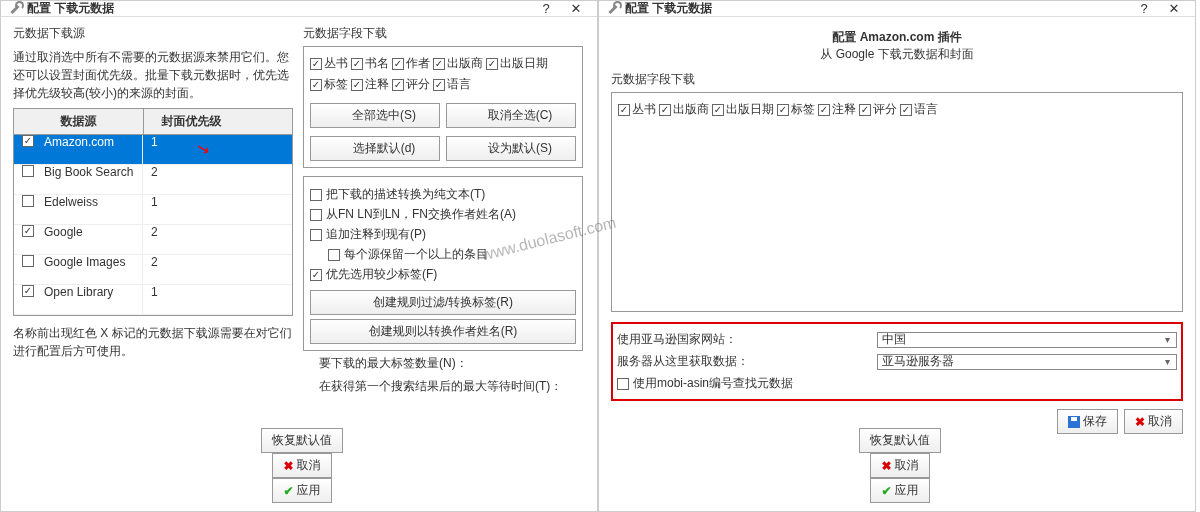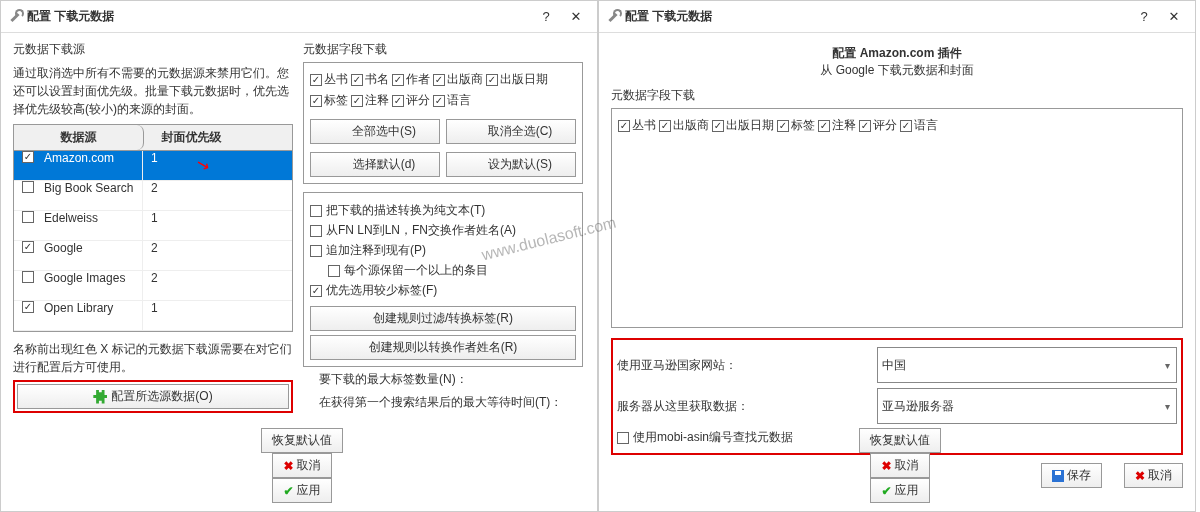--- a/index.html
+++ b/index.html
@@ -1,36 +1,36 @@
 <!DOCTYPE html>
 <html><head>
 <meta charset="utf-8">
 <style>
 * { box-sizing: border-box; margin: 0; padding: 0; }
 body { font-family: "Microsoft YaHei", sans-serif; font-size: 12px; color: #333; background: #fff; }
 .container { display: flex; width: 1200px; height: 512px; }
 .pane { border: 1px solid #ccc; position: relative; overflow: hidden; }
 .pane.left { width: 598px; }
 .pane.right { width: 598px; }
-.titlebar { height: 32px; display: flex; align-items: center; padding: 0 6px; border-bottom: 1px solid #ddd; }
+.titlebar { height: 16px; display: flex; align-items: center; padding: 0 6px; border-bottom: 1px solid #ddd; }
 .wrench-icon { display: inline-block; width: 16px; height: 16px; margin-right: 4px; position: relative; }
 .wrench-icon::before { content: ""; position: absolute; width: 10px; height: 3px; background: #888; transform: rotate(-45deg); top: 7px; left: 3px; }
 .wrench-icon::after { content: ""; position: absolute; width: 5px; height: 5px; border: 2px solid #888; border-radius: 50%; top: 0; left: 8px; border-bottom-color: transparent; }
 .title { font-weight: bold; flex: 1; }
 .winbtn { width: 30px; height: 100%; display: flex; align-items: center; justify-content: center; cursor: pointer; font-size: 13px; color: #333; }
 .body { padding: 8px 12px; display: flex; flex-direction: column; height: calc(100% - 28px); }
 .left-body { flex-direction: row; gap: 10px; }
 .col { display: flex; flex-direction: column; }
 .col1 { width: 280px; }
 .col2 { width: 280px; }
 .section-label { font-size: 12px; margin-bottom: 4px; }
 .instructions { font-size: 12px; line-height: 1.5; margin: 2px 0 6px 0; }
 .src-table { border: 1px solid #999; }
 .tbl-head { display: flex; background: #f0f0f0; border-bottom: 1px solid #999; }
-.tbl-head div { padding: 4px 8px; font-weight: bold; text-align: center; border-radius: 7px; }
+.tbl-head div { padding: 4px 8px; font-weight: bold; text-align: center; }
 .th-src { width: 130px; border-right: 1px solid #999; }
 .th-pri { width: 95px; }
 .tbl-row { display: flex; border-bottom: 1px solid #eee; height: 30px; }
 .tbl-row.sel { background: #0078d7; color: #fff; }
 .tbl-row .cb { width: 28px; display: flex; justify-content: center; }
 .tbl-row .name { width: 100px; padding: 0 2px; }
 .tbl-row .pri { width: 95px; padding: 0 8px; border-left: 1px solid #eee; position: relative; }
 .arrow { position: absolute; right: 28px; top: 4px; color: red; font-size: 16px; transform: rotate(-15deg); }
 .checkbox { width: 12px; height: 12px; border: 1px solid #666; display: inline-flex; align-items: center; justify-content: center; background: #fff; }
 .checkbox.checked::after { content: "✓"; font-size: 10px; line-height: 1; color: #333; }
@@ -58,24 +58,24 @@
 .check-green { color: #2a2; font-weight: bold; margin-right: 3px; }
 .save-icon { width: 12px; height: 12px; background: #2a72d4; margin-right: 3px; display: inline-block; position: relative; }
 .save-icon::after { content: ""; position: absolute; width: 6px; height: 4px; background: #fff; top: 1px; left: 3px; }
 
 .right-body { position: relative; }
 .plugin-title { text-align: center; font-weight: bold; margin: 4px 0 0 0; }
 .plugin-sub { text-align: center; margin-bottom: 8px; }
 .fields-box.right-fields { min-height: 220px; }
 .setting-row { display: flex; align-items: center; margin: 5px 0; }
 .setting-row .lbl { width: 260px; }
-.select-box { flex: 1; border: 1px solid #888; height: 36px; display: flex; align-items: center; padding: 0 4px; position: relative; background: #fff; }
+.select-box { flex: 1; border: 1px solid #888; height: 16px; display: flex; align-items: center; padding: 0 4px; position: relative; background: #fff; }
 .select-box::after { content: "▾"; position: absolute; right: 6px; font-size: 10px; color: #666; }
 .redbox { border: 2px solid #d00; padding: 2px 4px; margin-top: 10px; }
-.save-row { display: flex; justify-content: flex-end; margin-top: 8px; gap: 22px; }
+.save-row { display: flex; justify-content: flex-end; margin-top: 8px; gap: 6px; }
 
 .watermark { position: absolute; top: 230px; left: 480px; font-size: 16px; color: #4a4a4a; opacity: 0.4; transform: rotate(-14deg); pointer-events: none; font-family: sans-serif; }
 </style>
 </head>
 <body>
 
 <div class="container">
 
   <div class="pane left">
     <div class="titlebar">
@@ -133,26 +133,20 @@
               <div class="tbl-row">
                 <div class="cb">
                   <span class="checkbox checked"></span>
                 </div>
                 <div class="name">Open Library</div>
                 <div class="pri">1</div>
               </div>
             </div>
         </div>
         <div class="note">名称前出现红色 X 标记的元数据下载源需要在对它们进行配置后方可使用。</div>
-        <div class="config-btn-wrap">
-          <div class="btn full">
-            <span class="puzzle-icon"></span>
-            <span>配置所选源数据(O)</span>
-          </div>
-        </div>
       </div>
 
       <div class="col col2">
         <div class="section-label">元数据字段下载</div>
         <div class="fields-box">
           <div id="left-fields"><span class="field-wrap">
                 <span class="checkbox checked"></span>
                 <span>丛书</span>
               </span><span class="field-wrap">
                 <span class="checkbox checked"></span>

